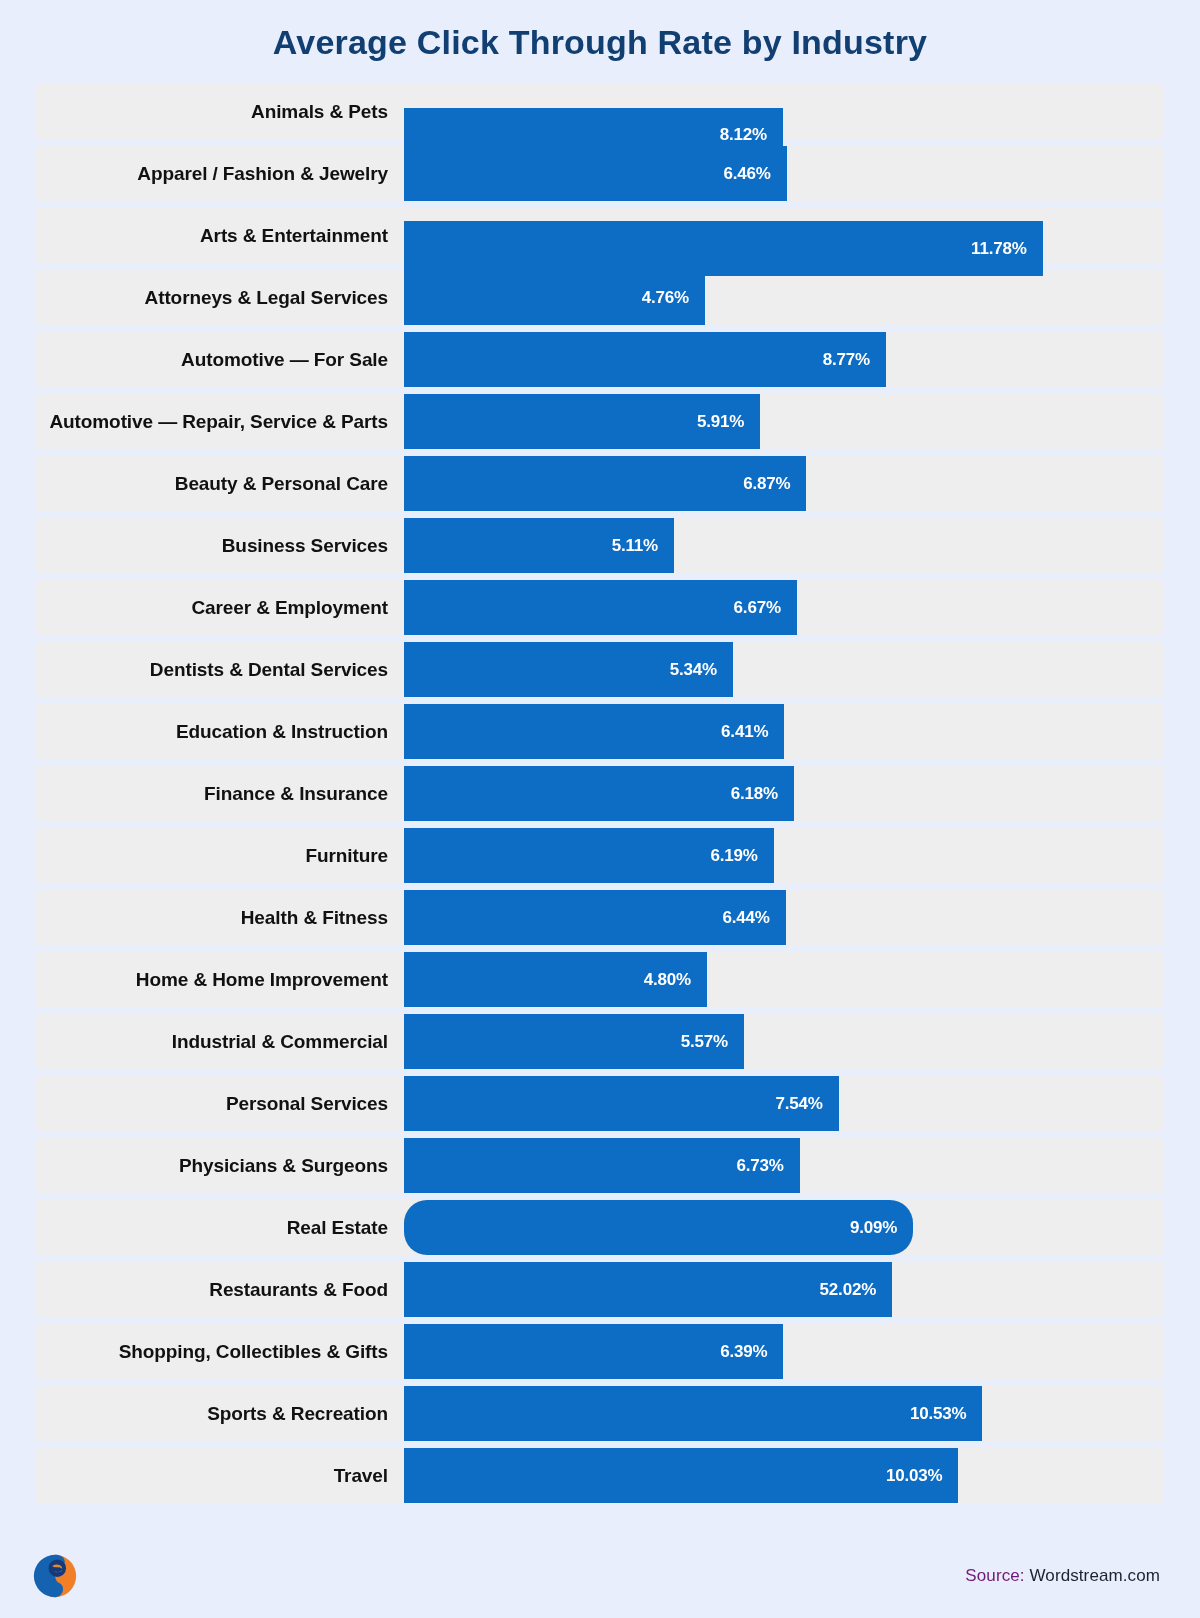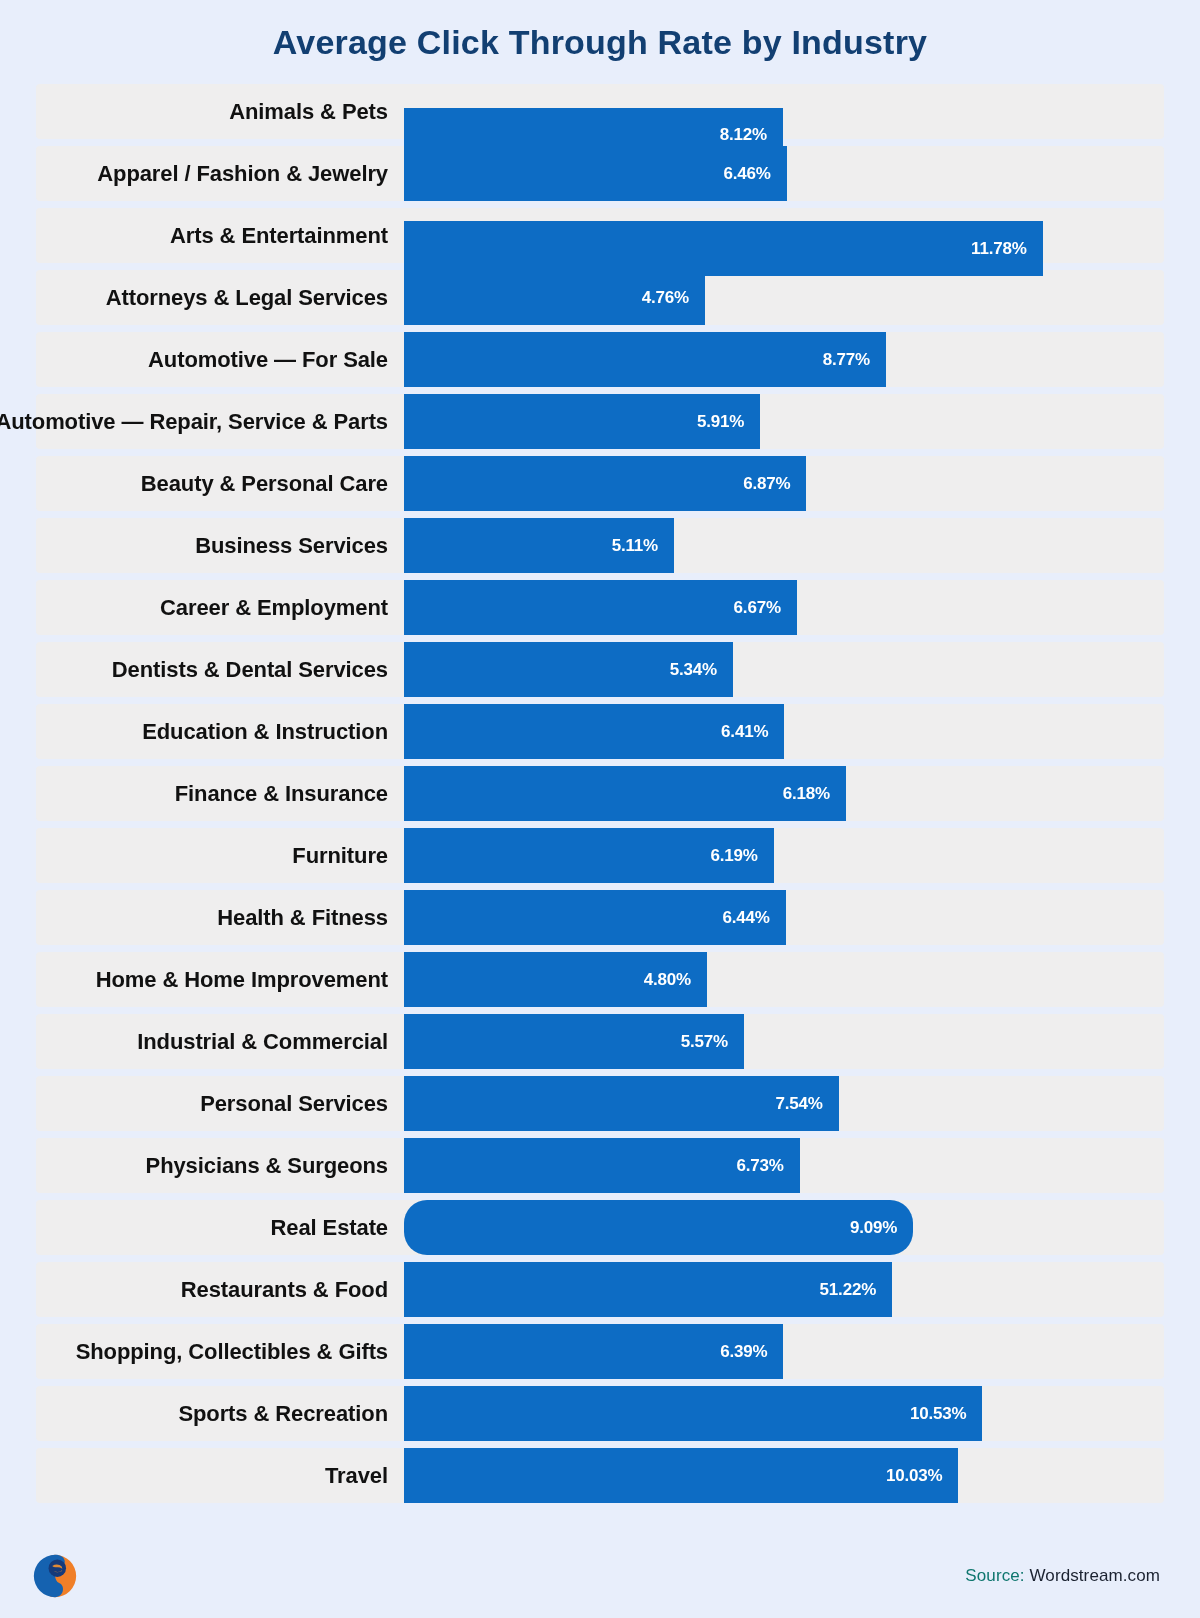--- a/index.html
+++ b/index.html
@@ -74,21 +74,21 @@
 
   .row-label {
     position: relative;
     z-index: 2;
     width: 368px;
     flex: 0 0 368px;
     display: flex;
     align-items: center;
     justify-content: flex-end;
     padding-right: 16px;
-    font-size: 22px;
+    font-size: 19px;
     font-weight: 700;
     color: #111111;
     letter-spacing: -0.1px;
     white-space: nowrap;
   }
 
   .bar-area {
     position: relative;
     z-index: 2;
     flex: 1 1 auto;
@@ -129,21 +129,21 @@
     height: 46px;
     flex: 0 0 auto;
   }
 
   .source-text {
     font-size: 17px;
     color: #2a2f3a;
     font-weight: 400;
     letter-spacing: 0.1px;
   }
-  .source-text .src-label { font-weight: 400; color: #0f766e; }
+  .source-text .src-label { font-weight: 400; color: #701a75; }
   .source-text .src-name { font-weight: 500; color: #1b2230; }
 </style>
 </head>
 <body>
 
 <div class="infographic">
 
   <div class="title-wrap">
     <h1 class="chart-title">Average Click Through Rate by Industry</h1>
   </div>
@@ -245,21 +245,21 @@
         <div class="bar-area">
           <div class="bar" style="width: 380.321px;">
             <span class="bar-value">6.41%</span>
           </div>
         </div>
       </div>
       <div class="bar-row">
         <div class="row-track"></div>
         <div class="row-label">Finance &amp; Insurance</div>
         <div class="bar-area">
-          <div class="bar" style="width: 442px;">
+          <div class="bar" style="width: 390px;">
             <span class="bar-value">6.18%</span>
           </div>
         </div>
       </div>
       <div class="bar-row">
         <div class="row-track"></div>
         <div class="row-label">Furniture</div>
         <div class="bar-area">
           <div class="bar" style="width: 369.739px;">
             <span class="bar-value">6.19%</span>
@@ -318,21 +318,21 @@
           <div class="bar" style="width: 509.229px; border-radius: 23px;">
             <span class="bar-value">9.09%</span>
           </div>
         </div>
       </div>
       <div class="bar-row">
         <div class="row-track"></div>
         <div class="row-label">Restaurants &amp; Food</div>
         <div class="bar-area">
           <div class="bar" style="width: 488.065px;">
-            <span class="bar-value">51.22%</span>
+            <span class="bar-value">52.02%</span>
           </div>
         </div>
       </div>
       <div class="bar-row">
         <div class="row-track"></div>
         <div class="row-label">Shopping, Collectibles &amp; Gifts</div>
         <div class="bar-area">
           <div class="bar" style="width: 379.359px;">
             <span class="bar-value">6.39%</span>
           </div>

